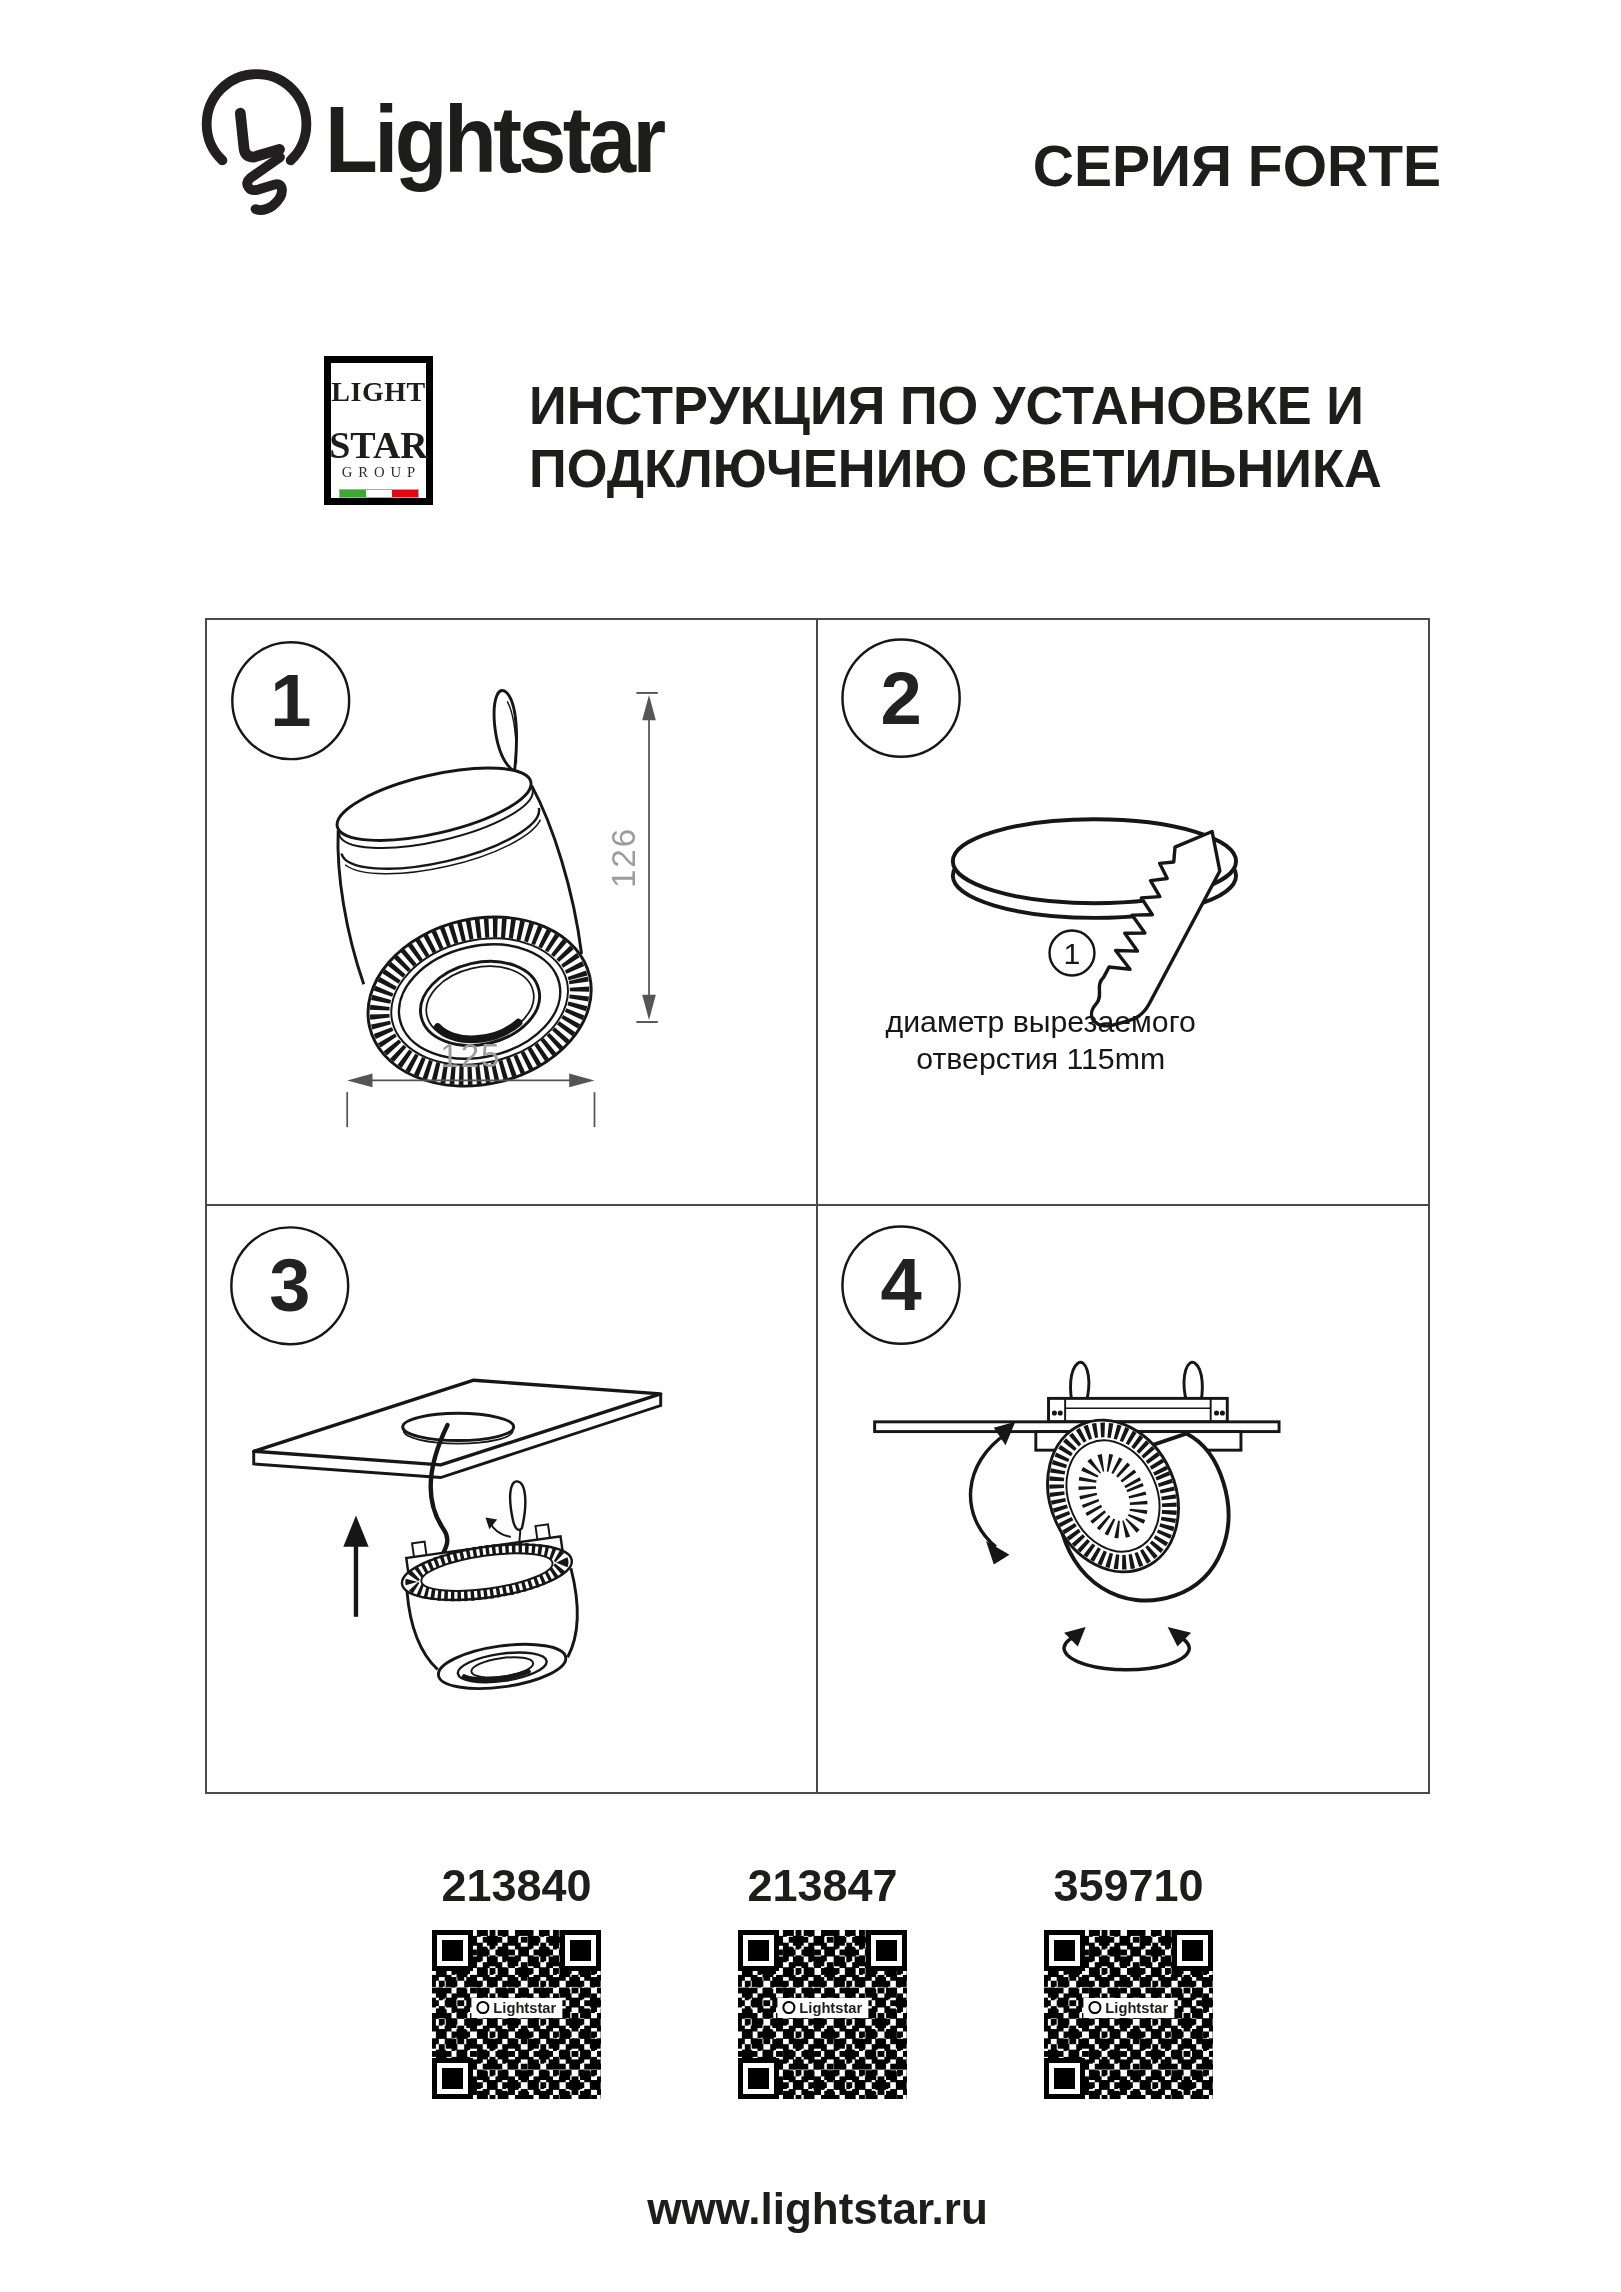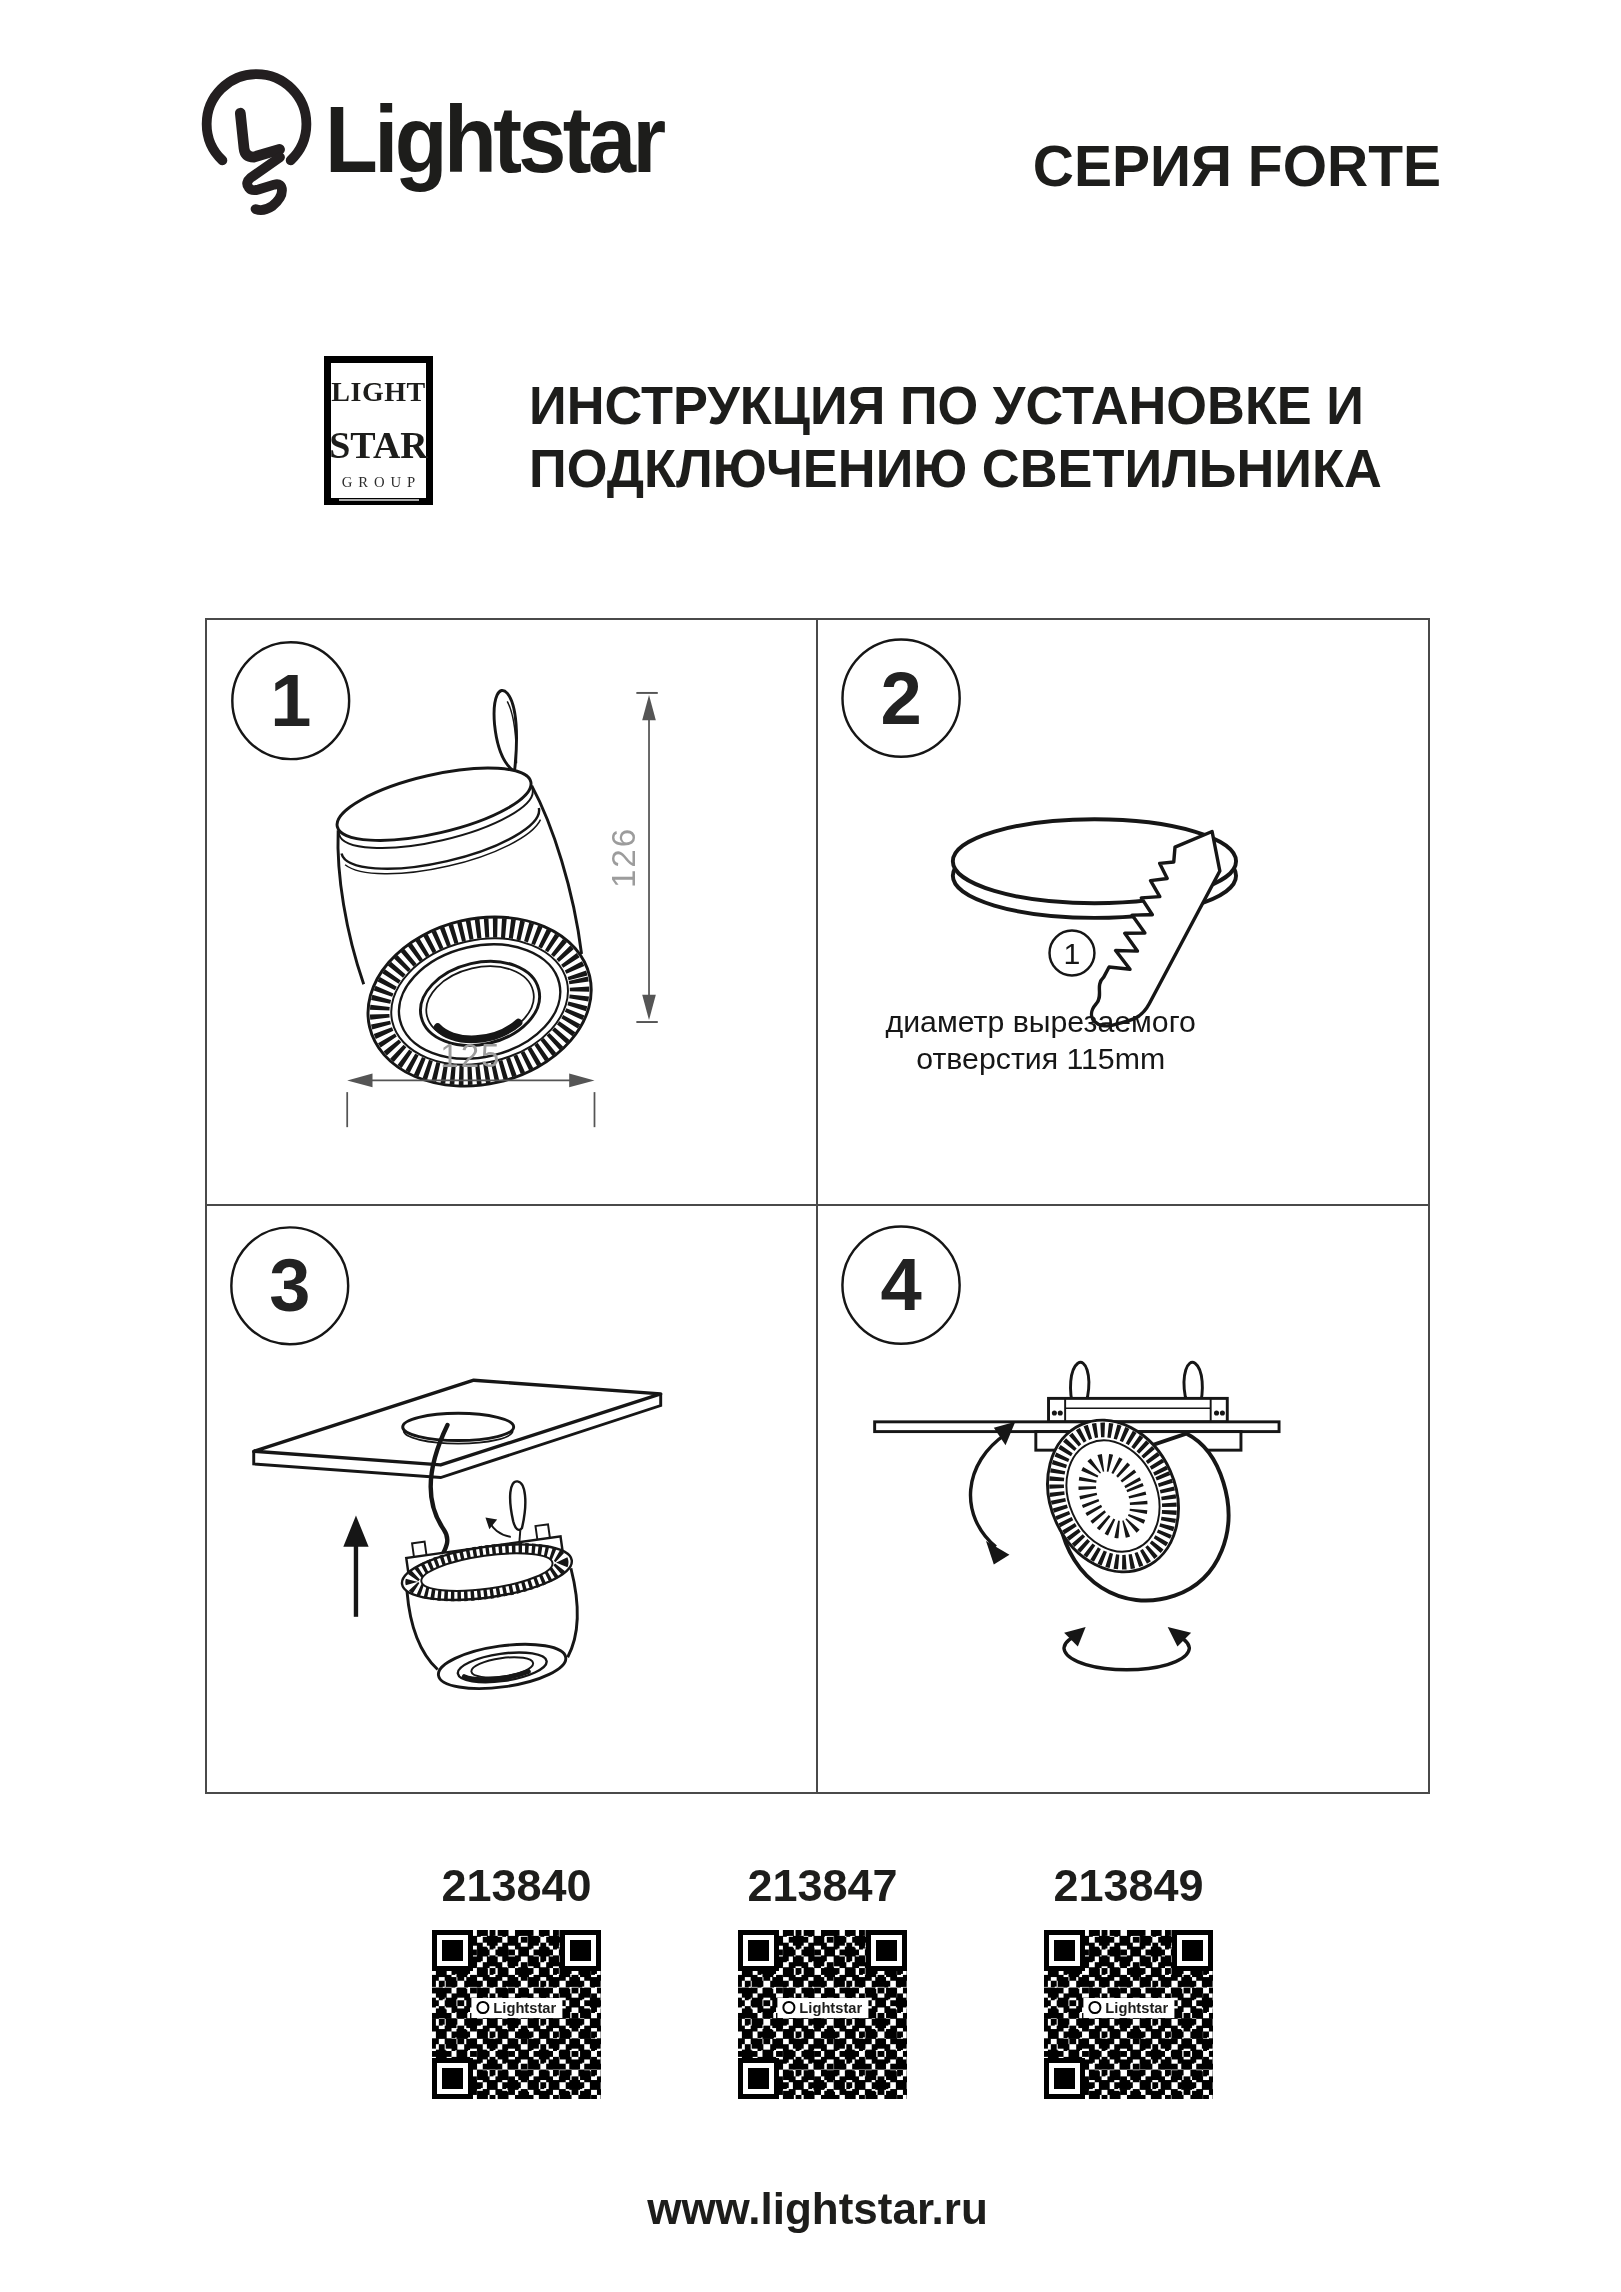--- a/index.html
+++ b/index.html
@@ -19,21 +19,21 @@
   .series-line2 { position:absolute; right:192px; top:198px; font-size:47px; font-weight:700; white-space:nowrap; }
 
   
   .lsg-box {
     position:absolute; left:324px; top:356px; width:109px; height:149px;
     border:7px solid #000000; box-sizing:border-box; display:flex; flex-direction:column;
     align-items:center; padding-top:13.7px; background:#fff;
   }
   .lsg-l1 { font-family:"Liberation Serif", serif; font-weight:700; font-size:28px; line-height:29px; letter-spacing:0.5px; }
   .lsg-l2 { font-family:"Liberation Serif", serif; font-weight:700; font-size:38px; line-height:37px;margin-top:21px; }
-  .lsg-l3 { font-family:"Liberation Serif", serif; font-size:14.7px; letter-spacing:5.9px; padding-left:5.9px; margin-top:10px; color:#2b2b2b; }
+  .lsg-l3 { font-family:"Liberation Serif", serif; font-size:14.7px; letter-spacing:5.9px; padding-left:5.9px; margin-top:0; color:#2b2b2b; }
   .lsg-flag { margin-top:8.8px; width:78px; height:8.8px; display:flex; border:1px solid #aaa; box-sizing:content-box; }
   .lsg-flag span { flex:1 1 0; }
   .flag-green { background:#3aaa35; }
   .flag-white { background:#ffffff; }
   .flag-red   { background:#e30613; }
 
   
   .main-title { position:absolute; left:529px; top:374px; font-size:54px; font-weight:700; line-height:63px; white-space:nowrap; transform:scaleX(.97); transform-origin:left top; }
 
   
@@ -300,21 +300,21 @@
         <div class="fp fp-tl"></div>
         <div class="fp fp-tr"></div>
         <div class="fp fp-bl"></div>
         <div class="qr-chip">
           <span class="mini-bulb"></span>
           <span>Lightstar</span>
         </div>
       </div>
     </div>
     <div class="qr-col">
-      <div class="qr-code-label">213849</div>
+      <div class="qr-code-label">359710</div>
       <div class="qr-pattern">
         <div class="fp fp-tl"></div>
         <div class="fp fp-tr"></div>
         <div class="fp fp-bl"></div>
         <div class="qr-chip">
           <span class="mini-bulb"></span>
           <span>Lightstar</span>
         </div>
       </div>
     </div>

